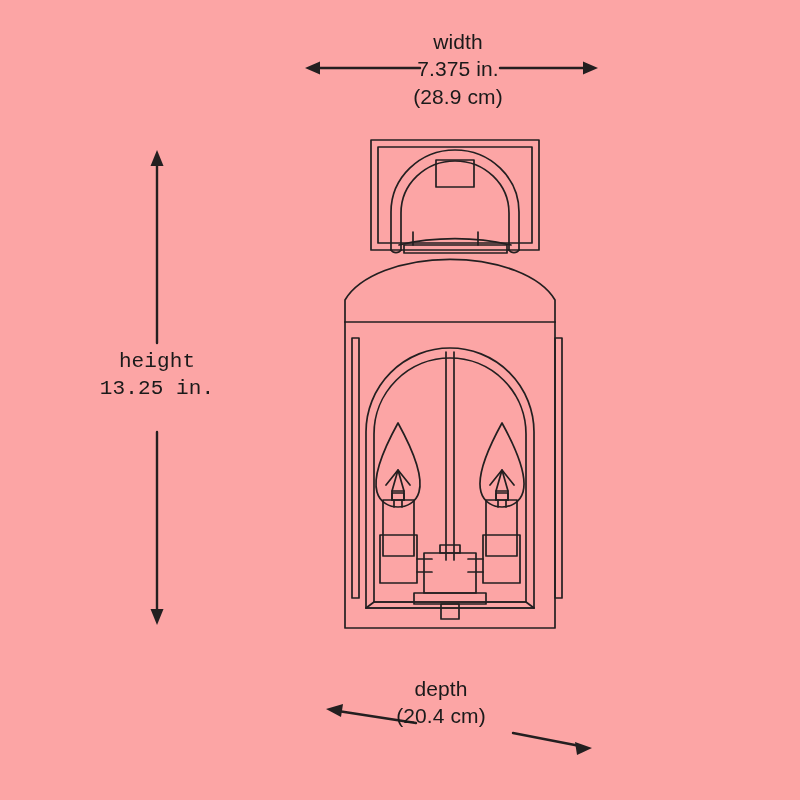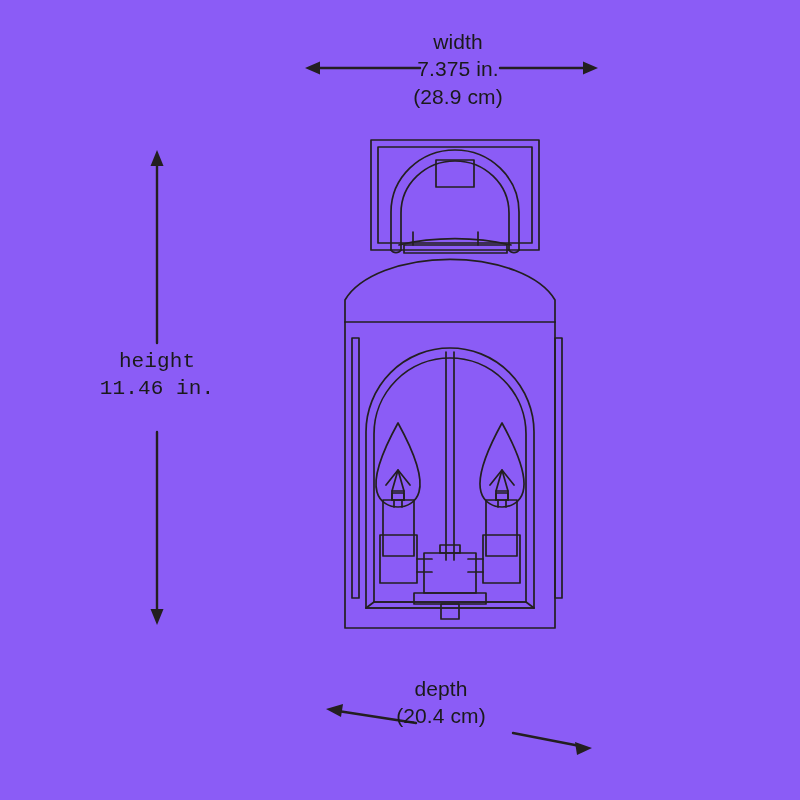--- a/index.html
+++ b/index.html
@@ -11,21 +11,21 @@
     width: 800px;
     height: 800px;
     font-family: "Liberation Sans", sans-serif;
     color: #1a1a1a;
     overflow: hidden;
   }
   #stage {
     position: relative;
     width: 800px;
     height: 800px;
-    background: #8b5cf6;
+    background: #fca5a5;
   }
   #drawing {
     position: absolute;
     inset: 0;
     width: 800px;
     height: 800px;
   }
   .dim-label {
     position: absolute;
     text-align: center;
@@ -176,21 +176,21 @@
   </svg>
 
   <div class="dim-label" id="width-label">
     <span>width</span>
     <span>7.375 in.</span>
     <span>(28.9 cm)</span>
   </div>
 
   <div class="dim-label" id="height-label">
     <span>height</span>
-    <span>11.46 in.</span>
+    <span>13.25 in.</span>
   </div>
 
   <div class="dim-label" id="depth-label">
     <span>depth</span>
     <span>(20.4 cm)</span>
   </div>
 
 </div>
 
 </body></html>

